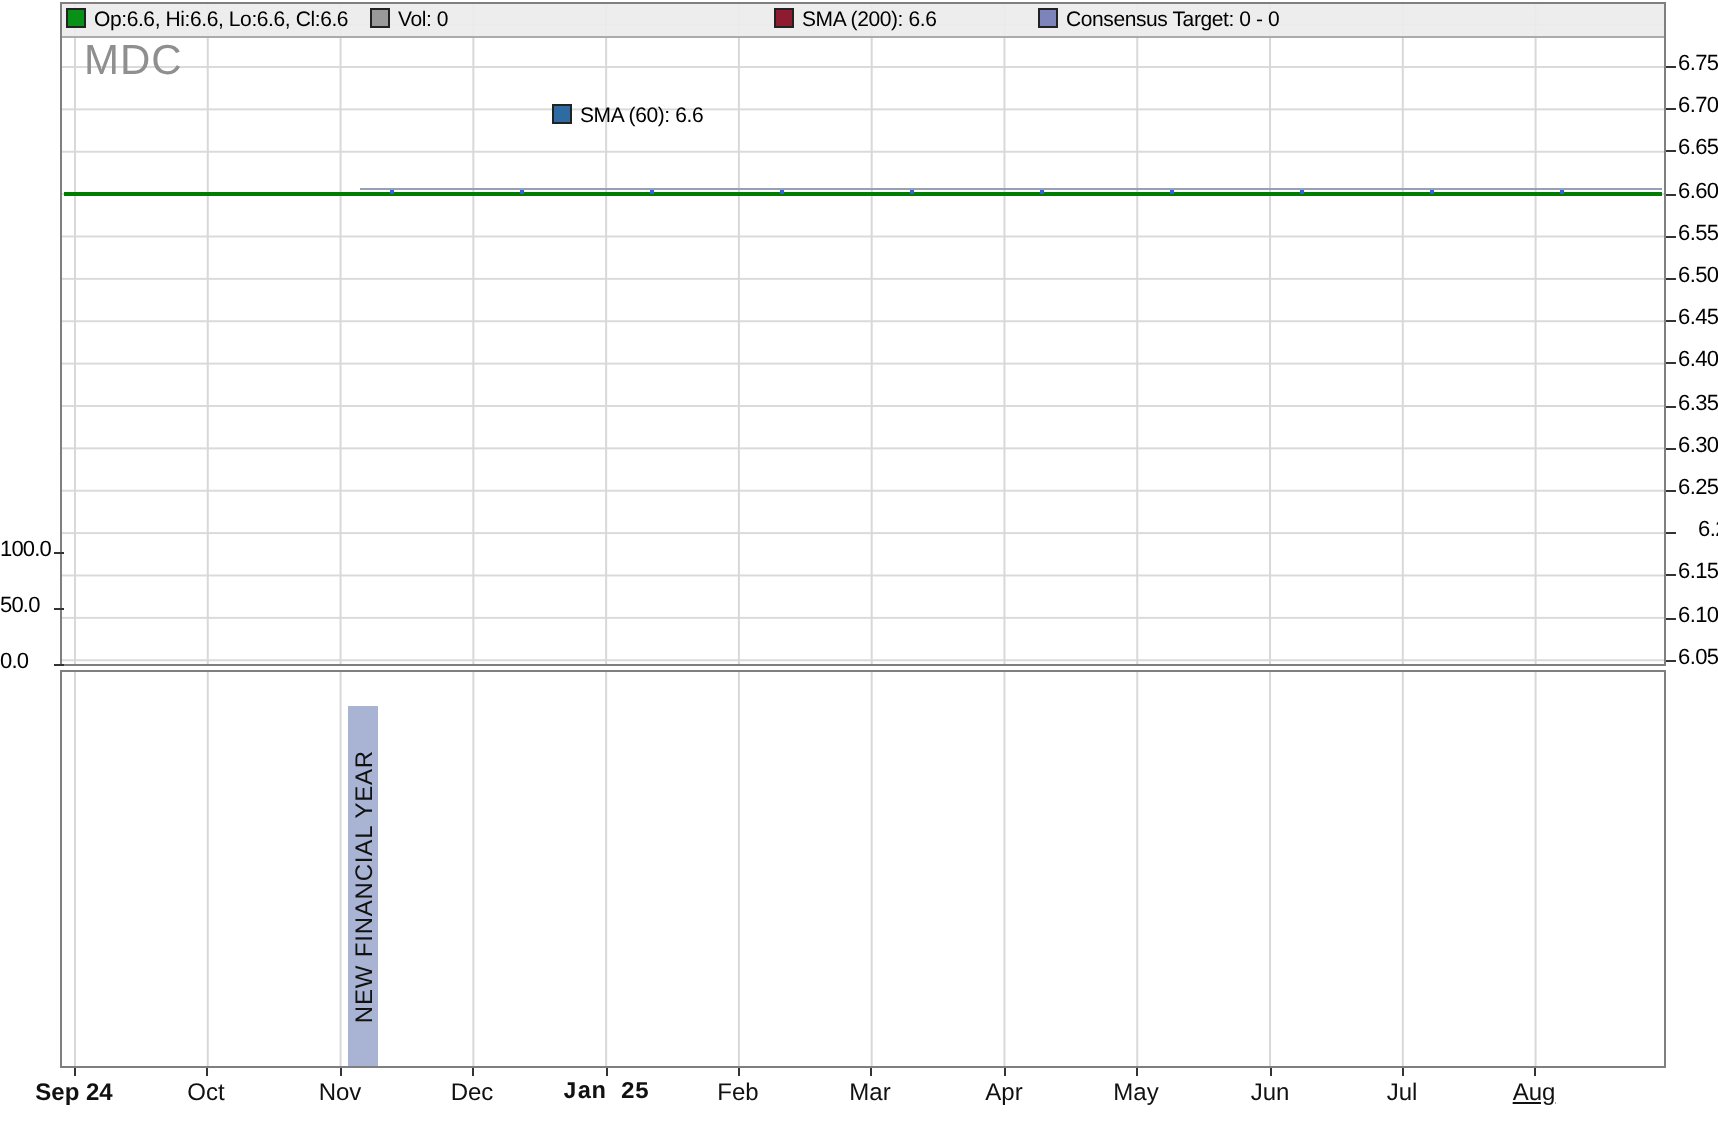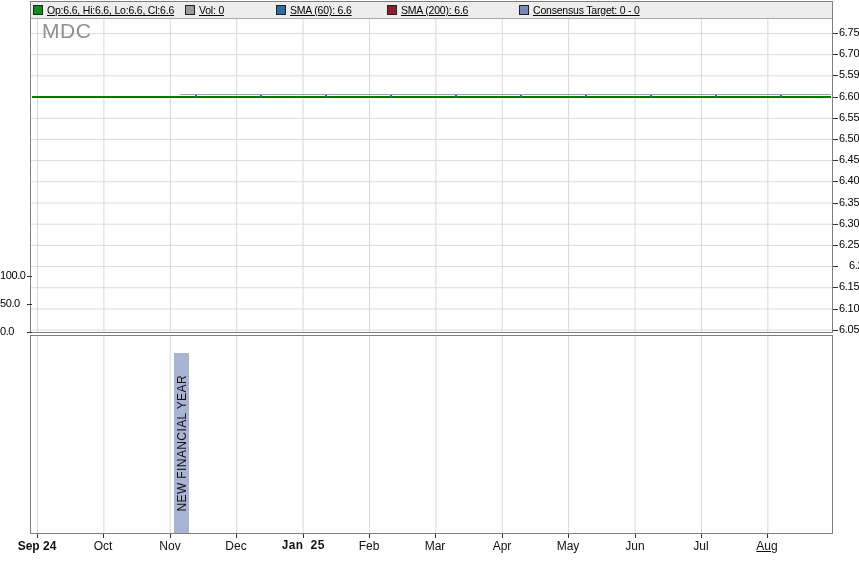--- a/index.html
+++ b/index.html
@@ -22,21 +22,21 @@
     background-image:linear-gradient(to right,#d8d8d8 0,#d8d8d8 1px,transparent 1px);
     background-size:66.4px 100%;
     background-position:6px 0;
   }
   .legend-strip{
     position:absolute;left:0;top:0;right:0;height:16px;
     background-color:rgba(235,235,235,.92);
     border-bottom:1px solid #ababab;
     font-size:10.5px;letter-spacing:-0.2px;white-space:nowrap;
   }
-  .legend-item{position:absolute;top:2px;height:12px;line-height:12px;text-decoration:underline;}
+  .legend-item{position:absolute;top:2px;height:12px;line-height:12px;}
   .swatch{display:inline-block;width:8px;height:8px;border:1px solid #222;vertical-align:-1px;margin-right:4px;}
 
   
   #price-line{position:absolute;left:1px;right:1px;top:94px;height:2px;background:#007d00;}
   #sma-line{position:absolute;left:149px;right:1px;top:92px;height:1px;background:#93a2b8;}
   .sma-dot{position:absolute;width:2px;height:2px;background:#3c5fd2;top:93px;}
 
   
   #fy-bar{position:absolute;left:143px;top:17px;bottom:0;width:15px;background:#a9b3d3;}
   #fy-label-wrap{position:absolute;left:138px;top:17px;bottom:0;width:26px;display:flex;align-items:center;justify-content:center;}
@@ -56,21 +56,21 @@
 </style>
 </head>
 <body>
 
 <div id="stage">
 
   <div id="price-panel" class="panel">
     <div class="legend-strip" id="price-legend">
         <div class="legend-item" style="left: 2px;"><span class="swatch" style="background: rgb(8, 144, 24);"></span><span>Op:6.6, Hi:6.6, Lo:6.6, Cl:6.6</span></div>
         <div class="legend-item" style="left: 154px;"><span class="swatch" style="background: rgb(154, 154, 154);"></span><span>Vol: 0</span></div>
-        <div class="legend-item" style="left: 245px;"><span class="swatch" style="background: rgb(45, 107, 160);"></span><span>SMA (60): 6.6</span></div>
+        <div class="legend-item" style="left: 245px; margin-top: 48px;"><span class="swatch" style="background: rgb(45, 107, 160);"></span><span>SMA (60): 6.6</span></div>
         <div class="legend-item" style="left: 356px;"><span class="swatch" style="background: rgb(142, 27, 48);"></span><span>SMA (200): 6.6</span></div>
         <div class="legend-item" style="left: 488px;"><span class="swatch" style="background: rgb(125, 132, 188);"></span><span>Consensus Target: 0 - 0</span></div>
       </div>
     <div id="sma-line"></div>
     <div id="price-line" style="background: rgb(0, 125, 0);"></div>
     <div id="dots-layer">
         <div class="sma-dot" style="left: 164px;"></div>
         <div class="sma-dot" style="left: 229px;"></div>
         <div class="sma-dot" style="left: 294px;"></div>
         <div class="sma-dot" style="left: 359px;"></div>
@@ -88,21 +88,21 @@
     <div id="fy-label-wrap">
       <span id="fy-label">NEW FINANCIAL YEAR</span>
     </div>
   </div>
 
   <div id="axes">
       <div class="axis-label y-right" style="top: 26px;">6.75</div>
       <div class="tick" style="left: 833px; top: 33px; width: 5px; height: 1px;"></div>
       <div class="axis-label y-right" style="top: 47px;">6.70</div>
       <div class="tick" style="left: 833px; top: 54px; width: 5px; height: 1px;"></div>
-      <div class="axis-label y-right" style="top: 68px;">5.59</div>
+      <div class="axis-label y-right" style="top: 68px;">6.65</div>
       <div class="tick" style="left: 833px; top: 75px; width: 5px; height: 1px;"></div>
       <div class="axis-label y-right" style="top: 90px;">6.60</div>
       <div class="tick" style="left: 833px; top: 97px; width: 5px; height: 1px;"></div>
       <div class="axis-label y-right" style="top: 111px;">6.55</div>
       <div class="tick" style="left: 833px; top: 118px; width: 5px; height: 1px;"></div>
       <div class="axis-label y-right" style="top: 132px;">6.50</div>
       <div class="tick" style="left: 833px; top: 139px; width: 5px; height: 1px;"></div>
       <div class="axis-label y-right" style="top: 153px;">6.45</div>
       <div class="tick" style="left: 833px; top: 160px; width: 5px; height: 1px;"></div>
       <div class="axis-label y-right" style="top: 174px;">6.40</div>

